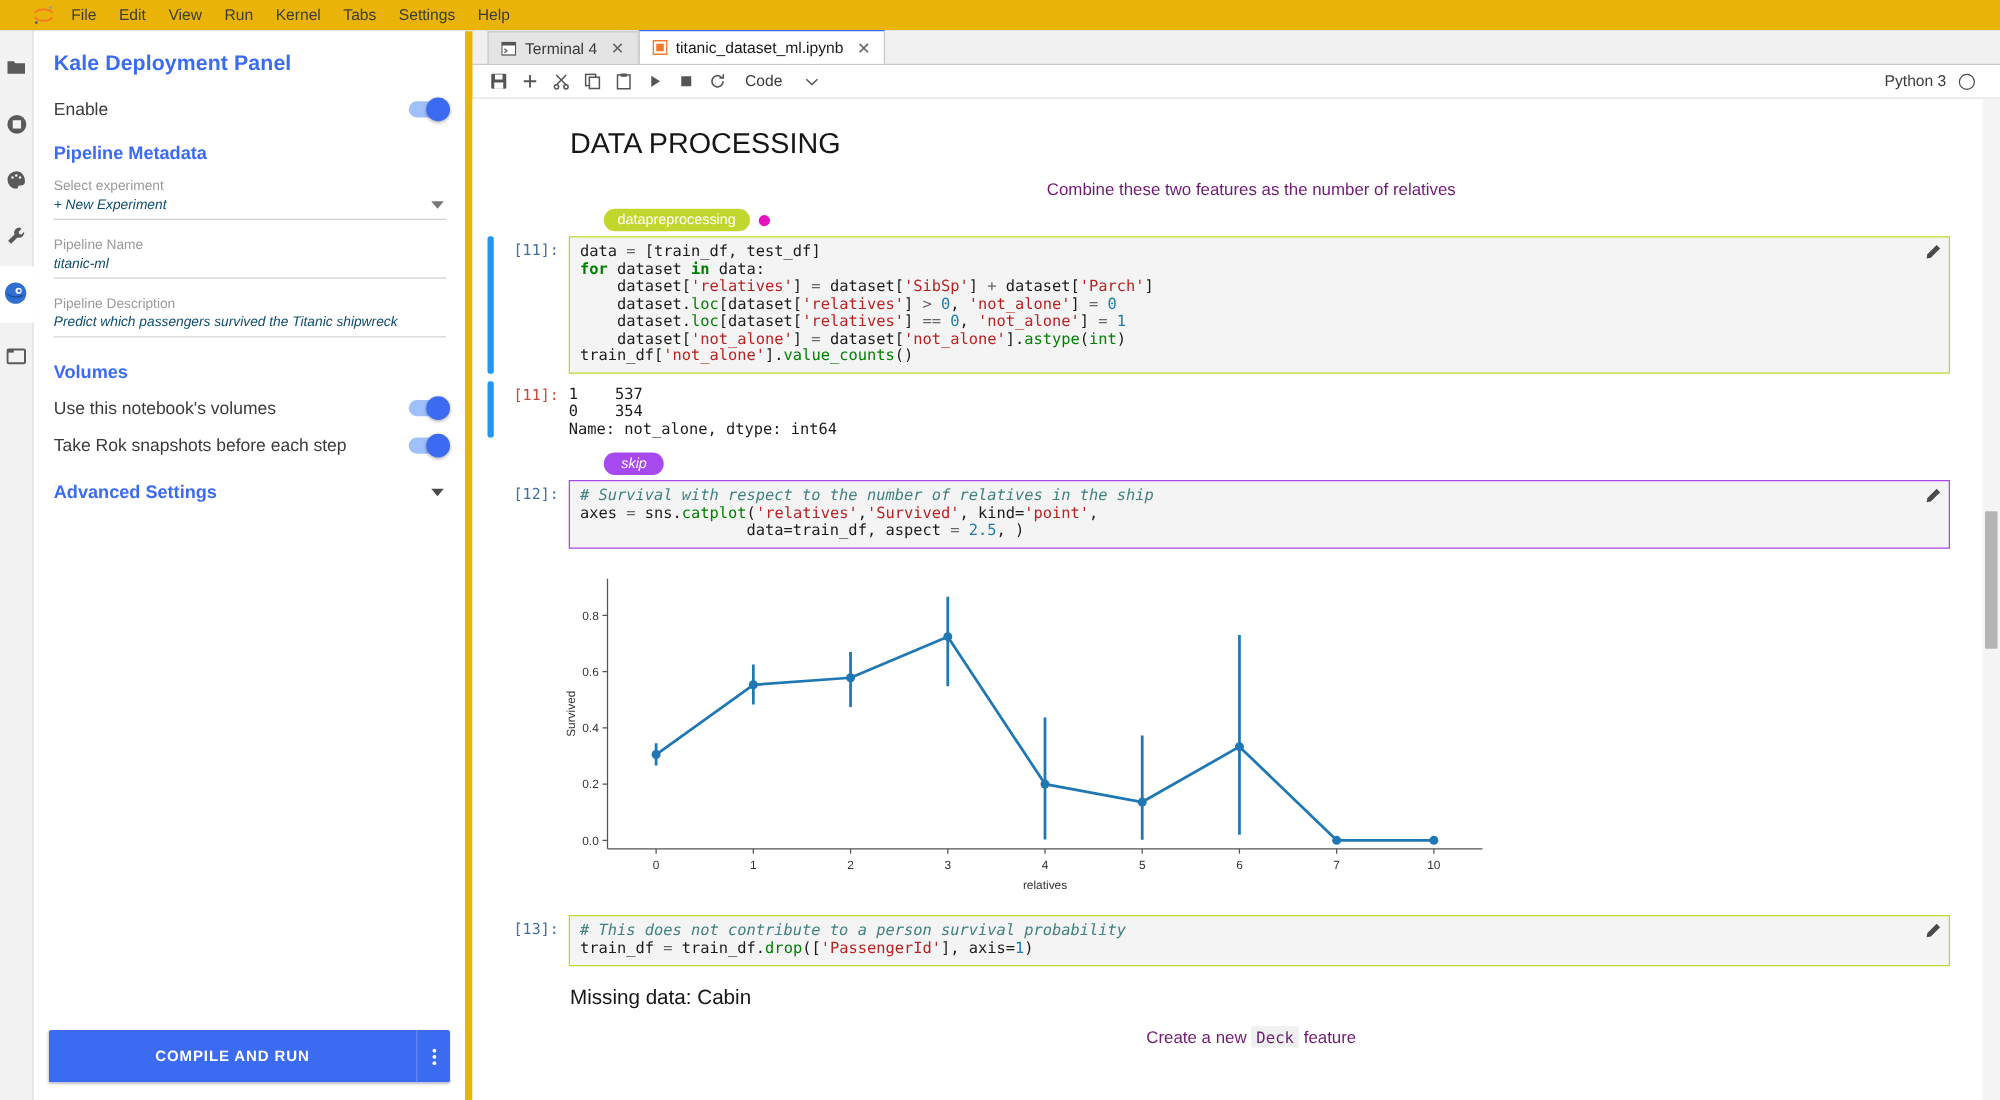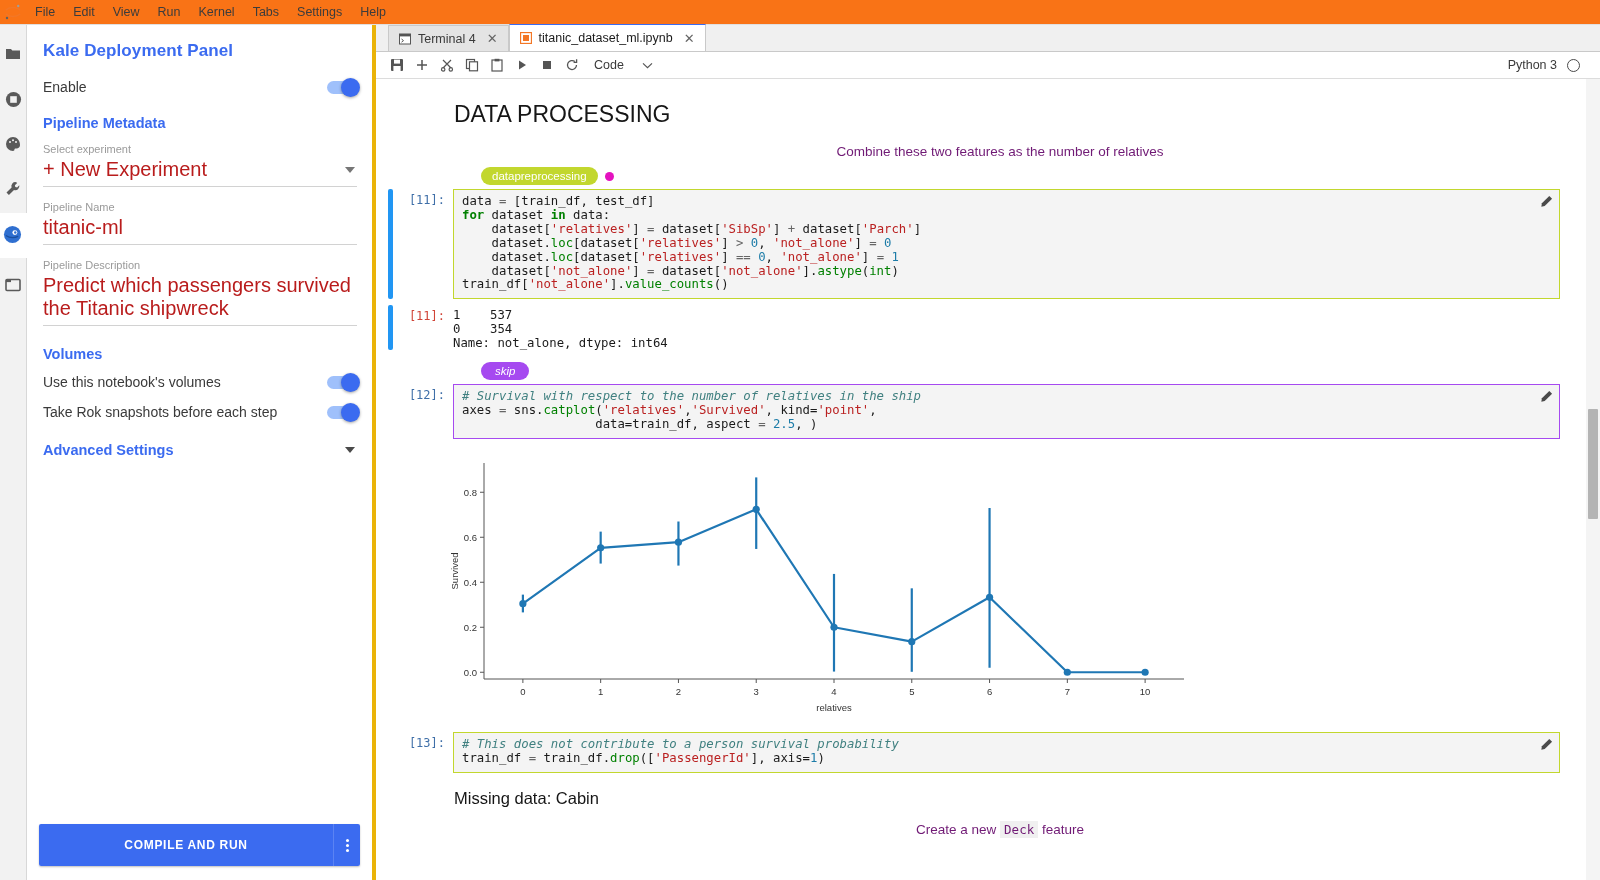--- a/index.html
+++ b/index.html
@@ -5,53 +5,53 @@
   html, body { margin:0; padding:0; }
   body {
     width:1600px; height:880px; overflow:hidden;
     font-family:"Liberation Sans", sans-serif;
     font-size:13px; color:#232323; background:#fff;
   }
   .app { position:relative; width:1600px; height:880px; display:flex; flex-direction:column; }
 
   
   .menubar { height:24px; min-height:24px; display:flex; align-items:center;
-             background:#f97316; border-bottom:1px solid #e0e0e0; padding-left:0; }
+             background:#eab308; border-bottom:1px solid #e0e0e0; padding-left:22px; }
   .jlogo { width:26px; height:20px; display:flex; align-items:center; justify-content:center; }
   .menuitem { padding:0 9px; font-size:12.5px; color:#3c3c3c; line-height:24px; cursor:default; }
 
   
   .bodyrow { flex:1; display:flex; min-height:0; }
 
   
   .activitybar { width:26px; min-width:26px; background:#f2f2f2;
                  border-right:1px solid #d8d8d8; display:flex; flex-direction:column;
                  align-items:center; padding-top:8px; }
   .actitem { width:26px; height:45px; display:flex; align-items:center; justify-content:center;
              cursor:pointer; }
   .actitem.sel { background:#fff; border-right:1px solid #fff; }
   .actsep { height:6px; }
 
   
-  .sidepanel { width:345px; min-width:345px; background:#fff; border-right:4px solid #eab308;
+  .sidepanel { width:345px; min-width:345px; background:#fff; border-right:6px solid #eab308;
                position:relative; display:flex; flex-direction:column; }
   .sidescroll { flex:1; overflow:hidden; padding:10px 15px 0 15px; }
   .kale-title { color:#3b6bf0; font-weight:bold; font-size:17px; margin:6px 0 18px 1px;
                 letter-spacing:.1px; }
   .kale-h { color:#3b6bf0; font-weight:bold; font-size:14.5px; margin:20px 0 12px 1px; }
   .togglerow { display:flex; align-items:center; justify-content:space-between;
                margin:10px 0 14px 1px; }
   .togglerow .lbl { font-size:14px; color:#3a3a3a; }
   .switch { width:30px; height:13px; border-radius:7px; background:#9fc0fb; position:relative; }
   .switch .knob { position:absolute; right:-3px; top:-3px; width:19px; height:19px;
                   border-radius:50%; background:#3b6bf0; box-shadow:0 1px 3px rgba(0,0,0,.35); }
   .field { margin:0 0 14px 1px; }
   .field .cap { font-size:11px; color:#9a9a9a; margin-bottom:1px; }
-  .field .val { font-size:20px; color:#b91c1c; border-bottom:1px solid #d2d2d2;
-                padding:2px 0 5px 0; position:relative; }
+  .field .val { font-size:11px; color:#0c4a6e; border-bottom:1px solid #d2d2d2;
+                padding:2px 0 5px 0; position:relative;font-style:italic; }
   .field .val.sel { display:flex; align-items:center; justify-content:space-between; }
   .caret { width:0; height:0; border-left:5px solid transparent; border-right:5px solid transparent;
            border-top:6px solid #767676; margin-right:2px; }
   .adv { display:flex; align-items:center; justify-content:space-between; margin:22px 0 0 1px; }
   .adv .t { color:#3b6bf0; font-weight:bold; font-size:14.5px; }
   .adv .caret { border-top-color:#4a4a4a; }
   .bottombar { padding:10px 12px 14px 12px; }
   .crbtn { display:flex; height:42px; border-radius:2px; overflow:hidden;
            box-shadow:0 1px 2px rgba(0,0,0,.25); }
   .crbtn .main { flex:1; background:#3b6bf0; color:#fff; font-size:12px; font-weight:bold;

